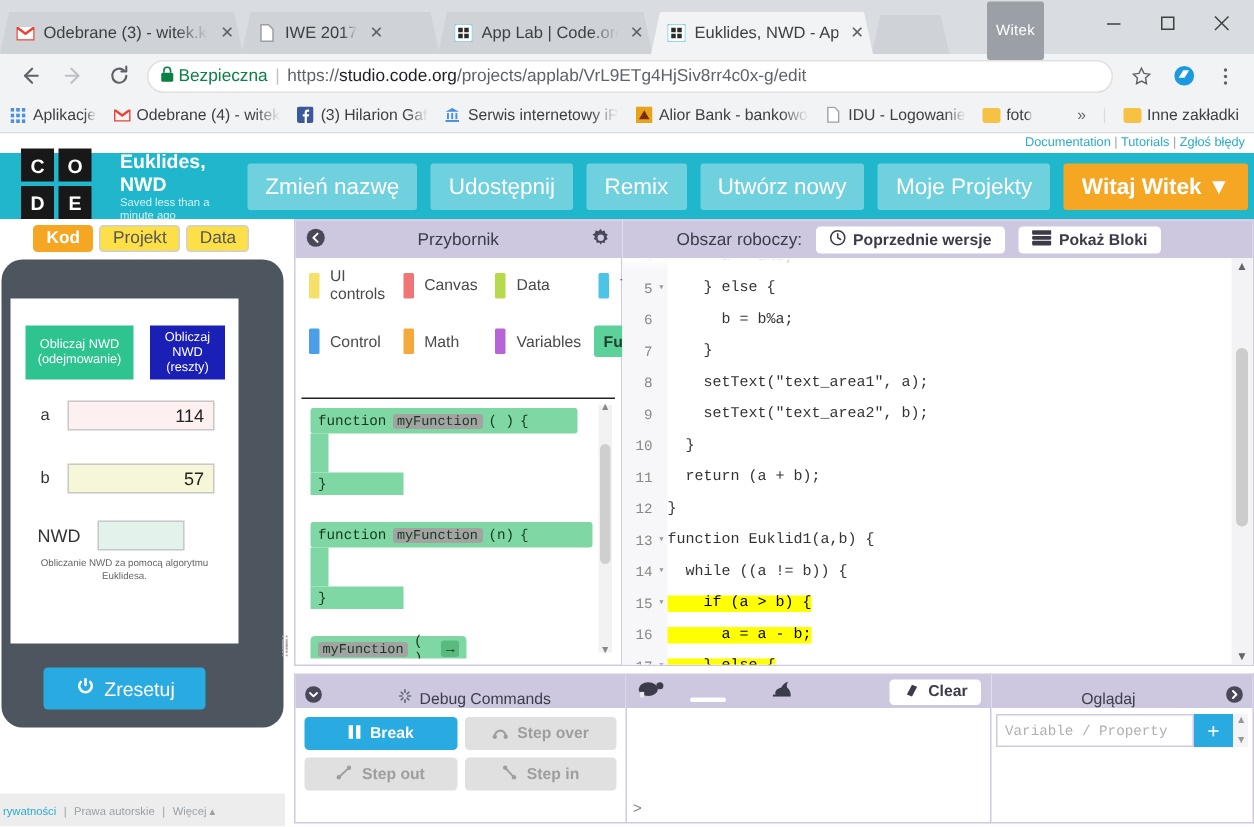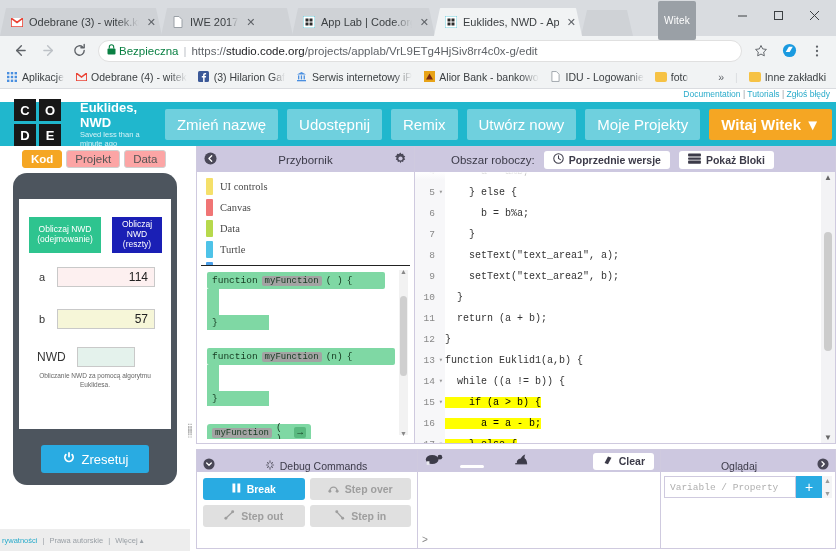--- a/index.html
+++ b/index.html
@@ -79,23 +79,23 @@
   .hbtn.orange { background:#f5a623; font-weight:bold; }
   .hspacer { flex:1; }
 
   
   .ide { position:absolute; top:57px; left:0; width:836px; height:405px; }
 
   
   .leftpane { position:absolute; left:0; top:0; width:190px; height:405px; background:#fff; }
   .codetabs { display:flex; gap:4px; padding:4px 0 0 22px; }
   .ctab { font-size:11.5px; padding:2px 8px; border:1px solid #d0d0d0; border-radius:3px;
-          background:#fca5a5; color:#555; }
+          background:#fde047; color:#555; }
   .ctab.active { background:#f5a623; color:#fff; border-color:#f5a623; font-weight:bold; }
-  .phone { margin:5px auto 0; width:164px; height:312px; background:#4d555e; border-radius:14px;
+  .phone { margin:5px auto 0; width:188px; height:312px; background:#4d555e; border-radius:14px;
            padding:26px 6px 6px; position:relative; }
   .screen { background:#fff; width:152px; height:230px; position:relative; }
   .appbtn { position:absolute; color:#fff; font-size:8.5px; text-align:center;
             display:flex; align-items:center; justify-content:center; line-height:1.15; padding:2px;}
   .appbtn.b1 { left:10px; top:18px; width:72px; height:36px; background:#2ec48f; }
   .appbtn.b2 { left:93px; top:18px; width:50px; height:36px; background:#1a1fb5; }
   .fieldrow { position:absolute; display:flex; align-items:center; }
   .flabel { font-size:11px; color:#333; width:30px; text-align:center;}
   .fin { border:1px solid #c9c9c9; height:20px; font-size:12px; text-align:right;
          padding-right:6px; display:flex; align-items:center; justify-content:flex-end; color:#222;}
@@ -107,21 +107,21 @@
   .privacy { position:absolute; left:0; bottom:0; width:190px; height:22px; background:#ededed;
              display:flex; align-items:center; font-size:7.5px; color:#29abca; gap:5px; padding-left:2px;}
   .privacy .gray { color:#9aa0a6; }
 
   
   .toolbox { position:absolute; left:196px; top:0; width:219px; height:298px;
              background:#fff; border:1px solid #cfcadf; }
   .panelhdr { height:25px; background:#cdc8e0; display:flex; align-items:center;
               justify-content:space-between; padding:0 7px; font-size:11.5px; color:#3c3b49;}
   .panelhdr .ptitle { flex:1; text-align:center; }
-  .cats { display:grid; grid-template-columns:1fr; padding:4px 6px 2px; gap:0 6px;font-family:Liberation Serif, serif; }
+  .cats { display:grid; grid-template-columns:1fr 1fr 1fr 1fr; padding:4px 6px 2px; gap:13px 6px; }
   .cat { display:flex; align-items:center; gap:7px; font-size:10.5px; color:#4a4a4a; padding:2px 3px;}
   .cat .swatch { width:7px; height:17px; border-radius:1px; flex:none;}
   .cat.sel { background:#5cd29a; color:#1d3f2e; font-weight:bold; border-radius:2px; padding-left:6px;}
   .blockarea { position:absolute; left:4px; right:4px; top:118px; bottom:4px; background:#fff;
                border-top:1.5px solid #222; overflow:hidden; }
   .blkscroll { position:absolute; right:2px; top:4px; bottom:4px; width:9px; background:#f2f2f2; }
   .blkscroll .thumb { position:absolute; top:16%; left:1px; width:7px; height:48%; background:#cfcfcf; border-radius:4px;}
   .blkscroll .ar { position:absolute; left:1px; font-size:7px; color:#888; }
   .blk { position:absolute; font-family:"Liberation Mono", monospace; font-size:9.5px; color:#14391f; }
   .blkfill { background:#7fd8a4; }

